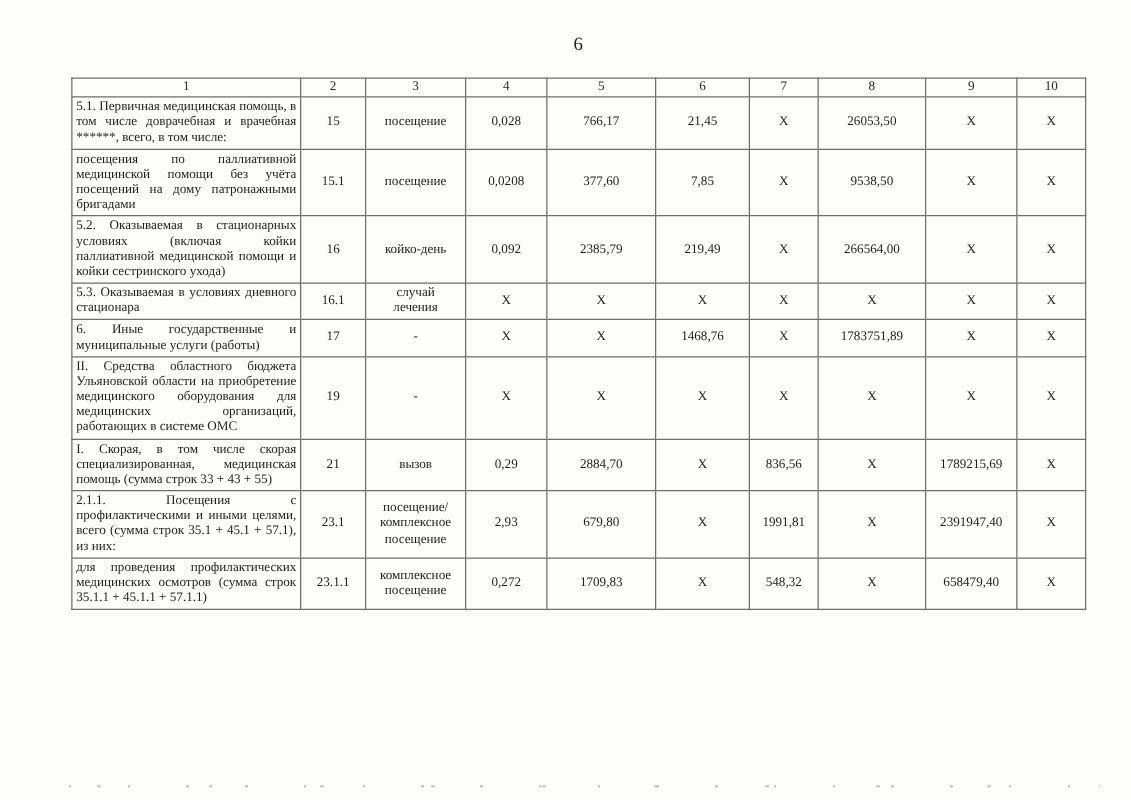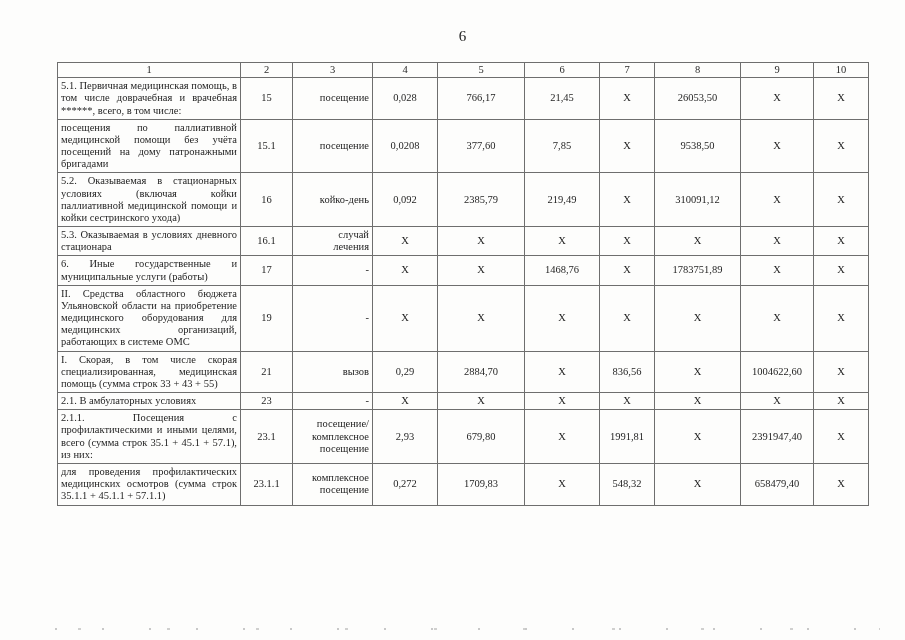--- a/index.html
+++ b/index.html
@@ -47,21 +47,21 @@
   table.tariff td { padding: 2px 3px; vertical-align: middle; }
   td.c1 {
     text-align: justify;
     text-align-last: left;
     vertical-align: top;
     padding: 2px 4px;
   }
   td.c2, td.c3, td.c4, td.c5, td.c6, td.c7, td.c8, td.c9, td.c10 {
     text-align: center;
   }
-  td.c3 { white-space: pre-line; text-align: right; }
+  td.c3 { white-space: pre-line; }
   .scan-noise {
     position: absolute;
     left: 55px;
     right: 25px;
     bottom: 9px;
     height: 3px;
     opacity: 0.45;
     background:
       repeating-linear-gradient(90deg, #8a8a8a 0 2px, transparent 2px 47px),
       repeating-linear-gradient(90deg, transparent 0 23px, #9a9a9a 23px 26px, transparent 26px 89px);
@@ -129,21 +129,21 @@
           <td class="c10">X</td>
         </tr>
         <tr>
           <td class="c1">5.2. Оказываемая в стационарных условиях (включая койки паллиативной медицинской помощи и койки сестринского ухода)</td>
           <td class="c2">16</td>
           <td class="c3">койко-день</td>
           <td class="c4">0,092</td>
           <td class="c5">2385,79</td>
           <td class="c6">219,49</td>
           <td class="c7">X</td>
-          <td class="c8">310091,12</td>
+          <td class="c8">266564,00</td>
           <td class="c9">X</td>
           <td class="c10">X</td>
         </tr>
         <tr>
           <td class="c1">5.3. Оказываемая в условиях дневного стационара</td>
           <td class="c2">16.1</td>
           <td class="c3">случай
 лечения</td>
           <td class="c4">X</td>
           <td class="c5">X</td>
@@ -179,33 +179,21 @@
         </tr>
         <tr>
           <td class="c1">I. Скорая, в том числе скорая специализированная, медицинская помощь (сумма строк 33 + 43 + 55)</td>
           <td class="c2">21</td>
           <td class="c3">вызов</td>
           <td class="c4">0,29</td>
           <td class="c5">2884,70</td>
           <td class="c6">X</td>
           <td class="c7">836,56</td>
           <td class="c8">X</td>
-          <td class="c9">1004622,60</td>
-          <td class="c10">X</td>
-        </tr>
-        <tr>
-          <td class="c1">2.1. В амбулаторных условиях</td>
-          <td class="c2">23</td>
-          <td class="c3">-</td>
-          <td class="c4">X</td>
-          <td class="c5">X</td>
-          <td class="c6">X</td>
-          <td class="c7">X</td>
-          <td class="c8">X</td>
-          <td class="c9">X</td>
+          <td class="c9">1789215,69</td>
           <td class="c10">X</td>
         </tr>
         <tr>
           <td class="c1">2.1.1. Посещения с профилактическими и иными целями, всего (сумма строк 35.1 + 45.1 + 57.1), из них:</td>
           <td class="c2">23.1</td>
           <td class="c3">посещение/
 комплексное
 посещение</td>
           <td class="c4">2,93</td>
           <td class="c5">679,80</td>

